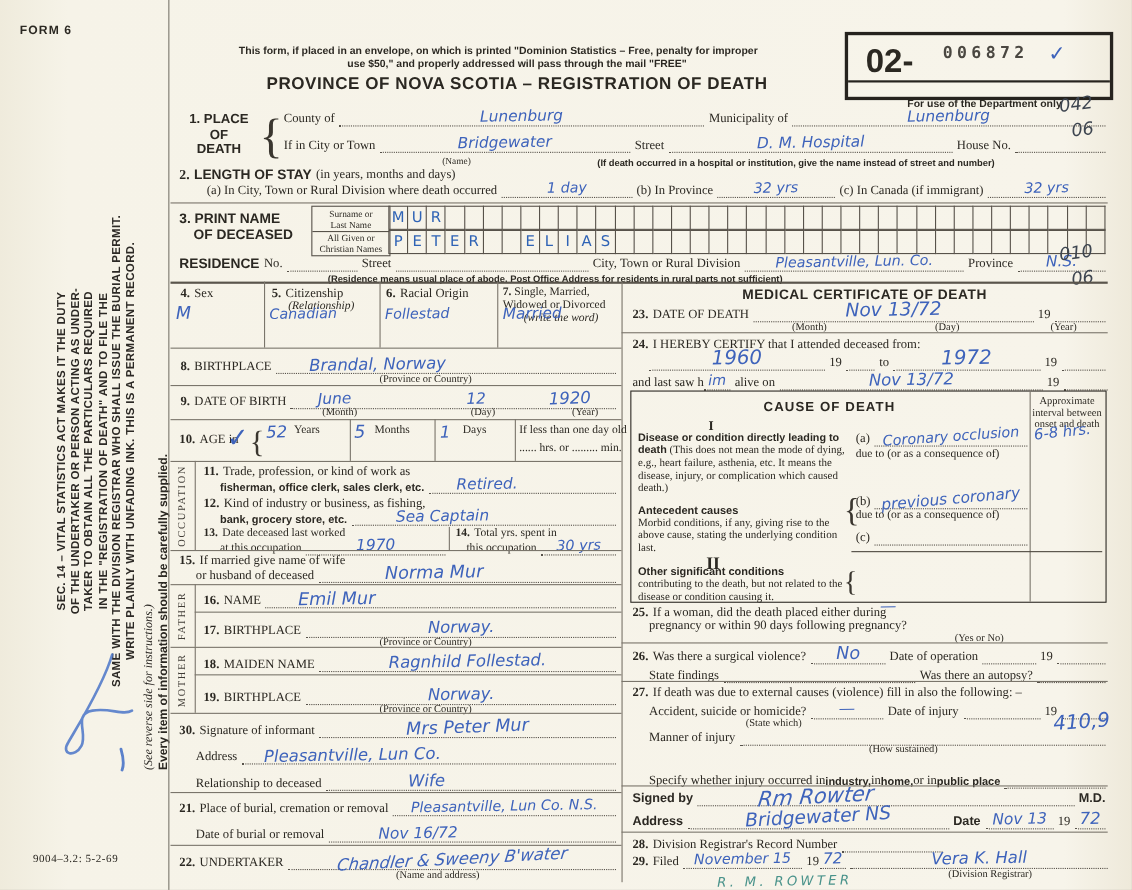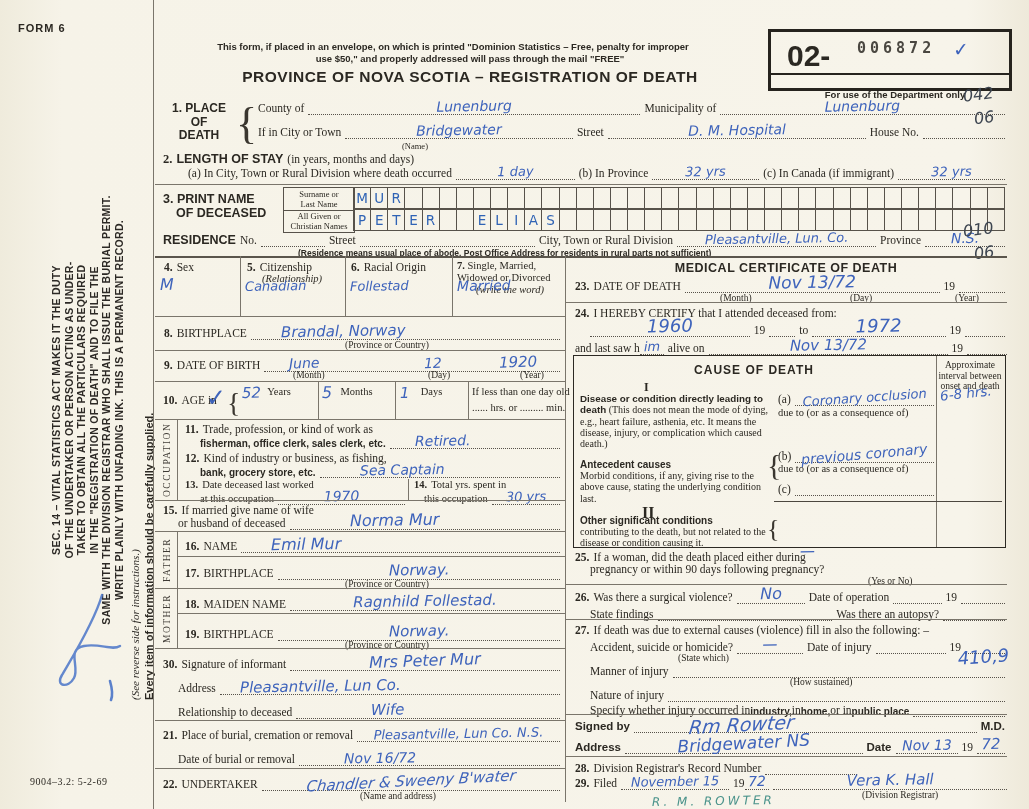--- a/index.html
+++ b/index.html
@@ -118,20 +118,21 @@
       <span class="hw-in" style="font-size:14px">Bridgewater</span>
     </span>
     <span class="gap">Street</span>
     <span class="dot fill gap" style="flex:1.7">
       <span class="hw-in" style="font-size:14px">D. M. Hospital</span>
     </span>
     <span class="gap">House No.</span>
     <span class="dot gap" style="width:82px"></span>
   </div>
   <div class="abs serif fs8" style="left:402px;top:141px">(Name)</div>
+  <div class="abs note-b" style="left:543px;top:143px;width:465px">(If death occurred in a hospital or institution, give the name instead of street and number)</div>
 
   
   <div class="abs row" style="left:163px;top:152px">
     <span class="b serif fs12">2.</span>
     <span class="sans b fs12 gap">LENGTH OF STAY</span>
     <span class="serif fs11 gap">(in years, months and days)</span>
   </div>
   <div class="abs row fs11" style="left:188px;top:166px;width:817px">
     <span>(a) In City, Town or Rural Division where death occurred</span>
     <span class="dot fill gap" style="flex:1">
@@ -652,24 +653,20 @@
     <span class="dot gap" style="width:40px"></span>
   </div>
   <div class="abs serif fs9" style="left:678px;top:653px">(State which)</div>
   <div class="abs row fs11" style="left:590px;top:664px;width:415px">
     <span>Manner of injury</span>
     <span class="dot fill gap">
       <span class="hw-in" style="font-size:18px;text-align:left;padding-left:285px;transform:rotate(-4deg)">410,9</span>
     </span>
   </div>
   <div class="abs serif fs9" style="left:790px;top:677px">(How sustained)</div>
-  <div class="abs row fs11" style="left:590px;top:688px;width:415px">
-    <span>Nature of injury</span>
-    <span class="dot fill gap"></span>
-  </div>
   <div class="abs row fs11" style="left:590px;top:703px;width:415px">
     <span>Specify whether injury occurred in </span>
     <span class="sans b" style="font-size:10px">industry,</span>
     <span> in </span>
     <span class="sans b" style="font-size:10px">home,</span>
     <span> or in </span>
     <span class="sans b" style="font-size:10px">public place</span>
     <span class="dot fill gap"></span>
   </div>
   <div class="hl" style="left:565px;top:714px;width:442px"></div>

